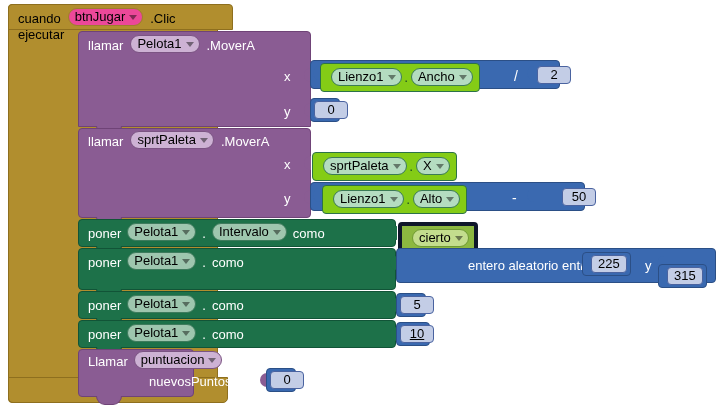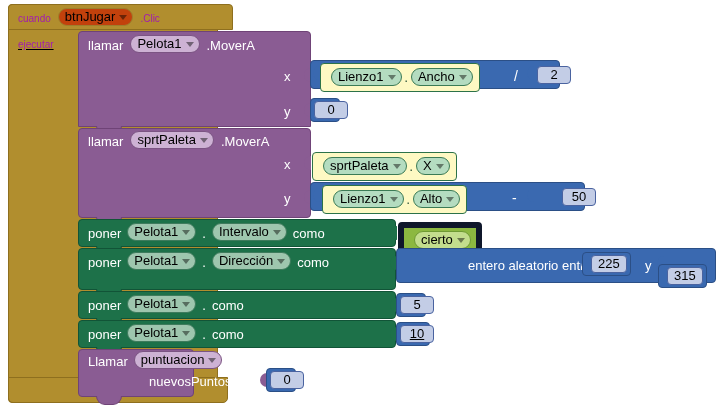--- a/index.html
+++ b/index.html
@@ -42,24 +42,24 @@
   }
   .ev-foot{
     left:8px;top:377px;width:220px;height:26px;
     background:#b18e2e;border:1px solid #8e6f1e;border-radius:0 0 5px 5px;
   }
   .ev-notch{
     position:absolute;left:86px;top:376px;width:26px;height:9px;
     background:#b18e2e;border-left:1px solid #8e6f1e;border-right:1px solid #8e6f1e;
     border-bottom:1px solid #8e6f1e;border-radius:0 0 9px 9px;
   }
-  .ev-field{background:#c2410c;border-color:#9d7f2c;}
+  .ev-field{background:#ec4899;border-color:#9d7f2c;}
   .row-cuando{position:absolute;left:18px;top:9px;display:flex;align-items:center;gap:7px;}
-  .row-ejecutar{position:absolute;left:18px;top:36px;text-decoration:underline;}
-  .ev-txt{color:#a21caf;font-size:10px;}
+  .row-ejecutar{position:absolute;left:18px;top:27px;}
+  .ev-txt{color:#000000;font-size:13px;}
 
   
   .pu{background:#8a5c93;border:1px solid #6f4377;border-radius:4px;}
   .pu-top{border-radius:4px 4px 0 0;}
   .pu-notch{
     position:absolute;width:24px;height:8px;background:#8a5c93;
     border-left:1px solid #6f4377;border-right:1px solid #6f4377;border-bottom:1px solid #6f4377;
     border-radius:0 0 9px 9px;
   }
   .pu-field{background:#cdb2d4;border-color:#7b5483;}
@@ -67,35 +67,35 @@
   
   .gn{background:#1d7149;border:1px solid #115437;border-radius:4px;}
   .gn-field{background:#9ec6ae;border-color:#3d7b5c;}
   .gn-notch{
     position:absolute;width:24px;height:8px;background:#1d7149;
     border-left:1px solid #115437;border-right:1px solid #115437;border-bottom:1px solid #115437;
     border-radius:0 0 9px 9px;
   }
 
   
-  .gt{background:#fef9c3;border:1px solid #2c7249;border-radius:4px;display:inline-flex;align-items:center;gap:3px;padding:2px 6px 2px 10px;}
+  .gt{background:#84cc16;border:1px solid #2c7249;border-radius:4px;display:inline-flex;align-items:center;gap:3px;padding:2px 6px 2px 10px;}
   .gt-field{background:#b4dcc0;border-color:#3b7b56;}
   .gt .dot{color:#0d3a24;font-size:12px;}
 
   
   .bl{background:#3a69b0;border:1px solid #2b4f86;border-radius:4px;}
   .num{
     display:inline-flex;align-items:center;justify-content:center;
     background:#c3cde6;border:1px solid #4a63a0;border-radius:4px;
     color:#000;min-width:20px;padding:1px 6px 2px;line-height:1;
   }
   .num-holder{background:#3a69b0;border:1px solid #2b4f86;border-radius:4px;display:inline-flex;align-items:center;padding:2px 3px 2px 8px;}
 
   
-  .lg{background:#8cb840;border:6px solid #0f172a;border-radius:4px;display:inline-flex;align-items:center;padding:2px 5px 2px 10px;}
+  .lg{background:#8cb840;border:4px solid #0f172a;border-radius:4px;display:inline-flex;align-items:center;padding:2px 5px 2px 10px;}
   .lg-field{background:#c3dd8d;border-color:#6f9a33;}
   
   .socket{
     position:absolute;width:7px;height:14px;border-radius:7px 0 0 7px;
     background:#ffffff;
   }
   .socket.on-pu{background:#8a5c93;}
   .socket.on-gn{background:#1d7149;}
   .socket.on-bl{background:#3a69b0;}
 
@@ -231,24 +231,20 @@
 
   <div class="blk gn" style="left:78px;top:248px;width:318px;height:42px;"></div>
   <div class="gn-notch" style="left:96px;top:289px;"></div>
   <div style="position:absolute;left:88px;top:253px;display:flex;align-items:center;gap:6px;">
     <span class="lbl">poner</span>
     <span class="field gn-field">
       <span class="tx">Pelota1</span>
       <span class="caret"></span>
     </span>
     <span class="lbl">.</span>
-    <span class="field gn-field">
-      <span class="tx">Dirección</span>
-      <span class="caret"></span>
-    </span>
     <span class="lbl">como</span>
   </div>
   <div class="socket on-gn" style="left:390px;top:256px;"></div>
 
   <div class="blk bl" style="left:396px;top:248px;width:320px;height:35px;"></div>
   <span class="lbl" style="position:absolute;left:468px;top:259px;">entero aleatorio entre</span>
   <div class="socket on-bl" style="left:581px;top:256px;"></div>
   <div class="num-holder" style="position:absolute;left:582px;top:252px;">
     <span class="num">225</span>
   </div>

